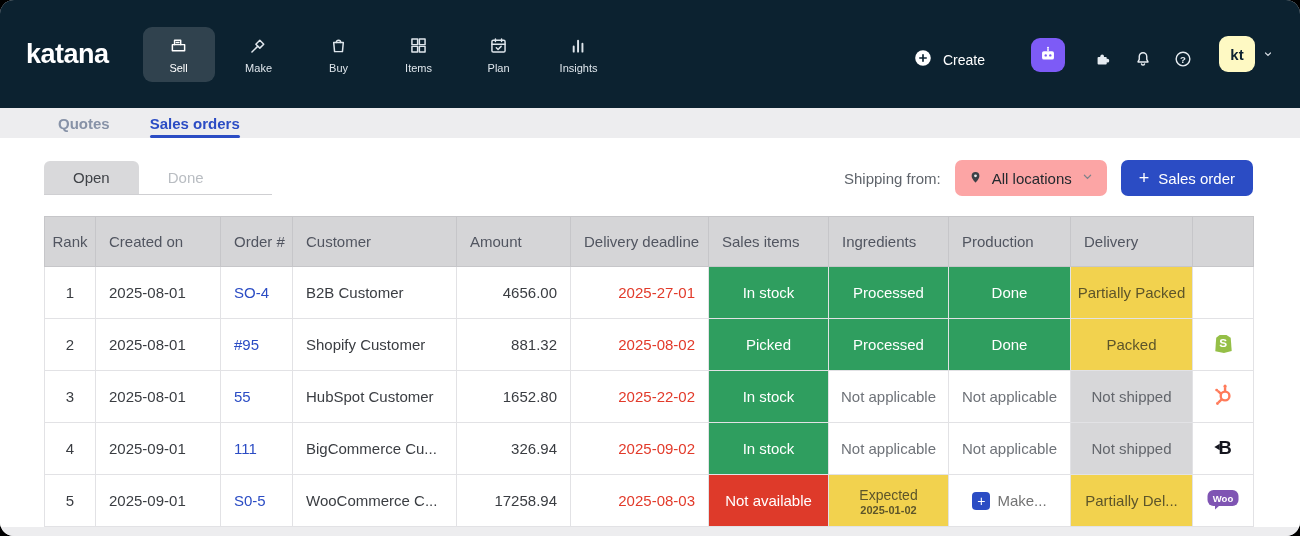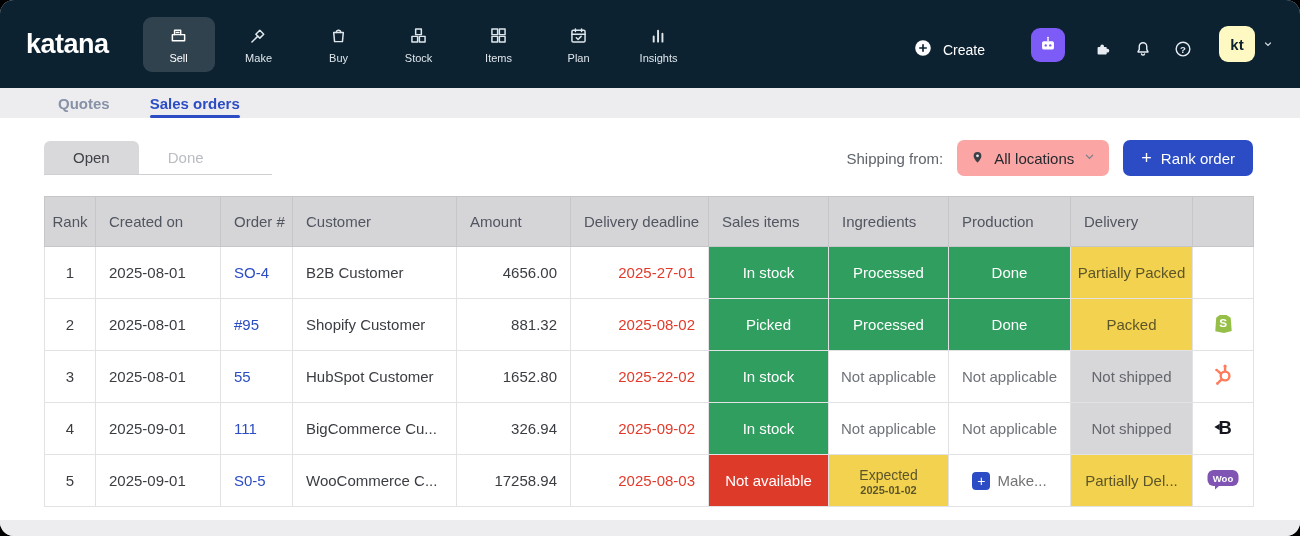--- a/index.html
+++ b/index.html
@@ -1,20 +1,20 @@
 <!DOCTYPE html>
 <html><head>
 <meta charset="utf-8">
 <style>
   * { margin:0; padding:0; box-sizing:border-box; }
   body { background:#000; font-family:"Liberation Sans","DejaVu Sans",sans-serif; }
   .frame { width:1300px; height:536px; margin:0 auto; background:#ededef; border-radius:14px; overflow:hidden; display:flex; flex-direction:column; }
 
   
-  .topbar { height:88px; background:#0c2230; display:flex; align-items:center; padding:0 26px; flex-shrink:0; }
+  .topbar { height:108px; background:#0c2230; display:flex; align-items:center; padding:0 26px; flex-shrink:0; }
   .logo { color:#fff; font-size:27px; font-weight:800; letter-spacing:-0.5px; margin-right:34px; }
   .mainnav { display:flex; align-items:center; gap:8px; }
   .nav-item { min-width:72px; padding:8px 10px; border-radius:9px; display:flex; flex-direction:column; align-items:center; gap:6px; color:#dfe6ec; cursor:pointer; }
   .nav-item.active { background:rgba(255,255,255,0.15); color:#fff; }
   .nav-item .nlabel { font-size:11px; }
   .nav-item svg { display:block; }
   .topbar-right { margin-left:auto; display:flex; align-items:flex-end; gap:20px; }
   .create-btn { display:flex; align-items:center; gap:9px; color:#fff; font-size:14px; cursor:pointer; background:none; border:none; margin-right:26px; }
   .ai-btn { width:34px; height:34px; border-radius:9px; background:#7d5bf6; border:none; display:flex; align-items:center; justify-content:center; cursor:pointer; margin-right:8px; }
   .tb-icon-btn { background:none; border:none; color:#e6ecf1; cursor:pointer; display:flex; align-items:center; }
@@ -100,30 +100,20 @@
           <svg width="21" height="21" viewBox="0 0 24 24" fill="none" stroke="currentColor" stroke-width="1.7" stroke-linecap="round" stroke-linejoin="round">
               <path d="M6.5 8.5h11L16.5 19h-9z"></path>
               <path d="M9.5 8.5a2.5 2.5 0 0 1 5 0"></path>
             </svg>
         </span>
         <span class="nlabel">Buy</span>
       </div>
       <div class="nav-item">
         <span>
           <svg width="21" height="21" viewBox="0 0 24 24" fill="none" stroke="currentColor" stroke-width="1.7" stroke-linejoin="round">
-              <rect x="4.5" y="13" width="6.5" height="6.5"></rect>
-              <rect x="13" y="13" width="6.5" height="6.5"></rect>
-              <rect x="8.75" y="4.5" width="6.5" height="6.5"></rect>
-            </svg>
-        </span>
-        <span class="nlabel">Stock</span>
-      </div>
-      <div class="nav-item">
-        <span>
-          <svg width="21" height="21" viewBox="0 0 24 24" fill="none" stroke="currentColor" stroke-width="1.7" stroke-linejoin="round">
               <rect x="4.5" y="4.5" width="6.5" height="6.5"></rect>
               <rect x="13" y="4.5" width="6.5" height="6.5"></rect>
               <rect x="4.5" y="13" width="6.5" height="6.5"></rect>
               <rect x="13" y="13" width="6.5" height="6.5"></rect>
             </svg>
         </span>
         <span class="nlabel">Items</span>
       </div>
       <div class="nav-item">
         <span>
@@ -225,21 +215,21 @@
           </span>
           <span class="loc-value">All locations</span>
           <span>
             <svg width="15" height="15" viewBox="0 0 24 24" fill="none" stroke="#7d828a" stroke-width="1.9" stroke-linecap="round">
                 <path d="M7 10l5 5 5-5"></path>
               </svg>
           </span>
         </button>
         <button class="so-btn">
           <span class="so-plus">+</span>
-          <span>Rank order</span>
+          <span>Sales order</span>
         </button>
       </div>
     </div>
 
     <table>
       <colgroup>
         <col style="width:51px">
           <col style="width:125px">
           <col style="width:72px">
           <col style="width:164px">

